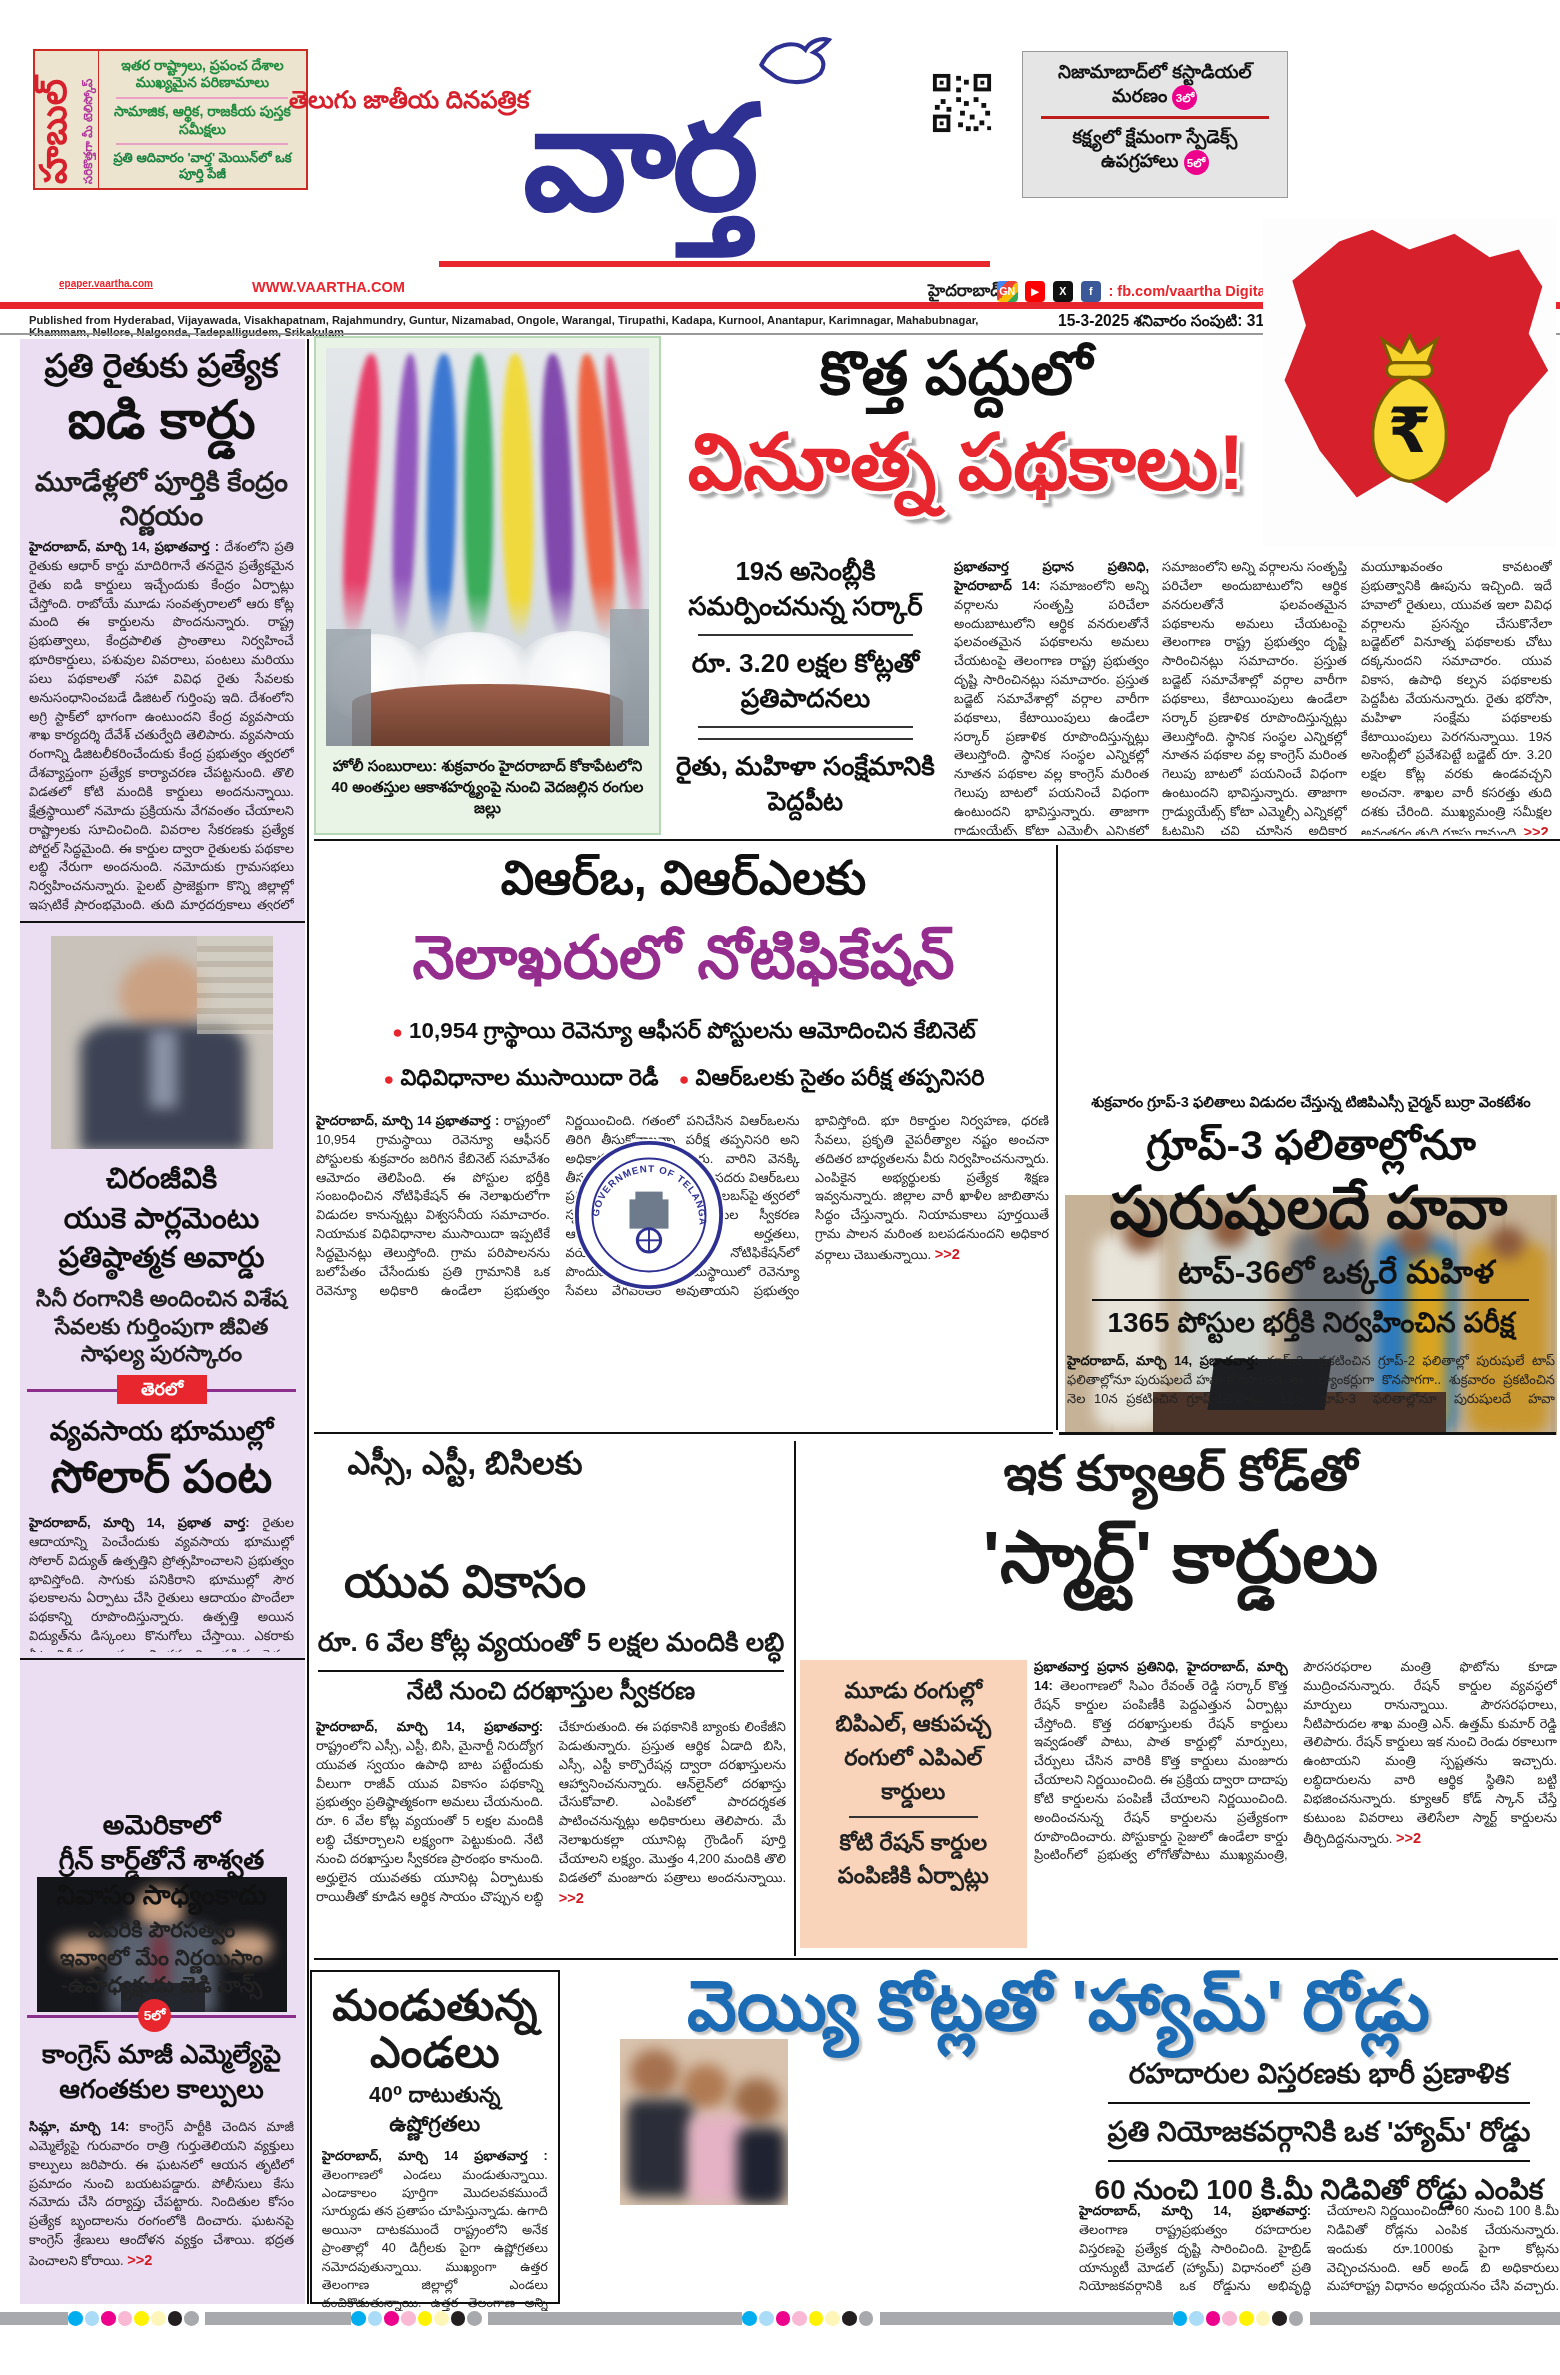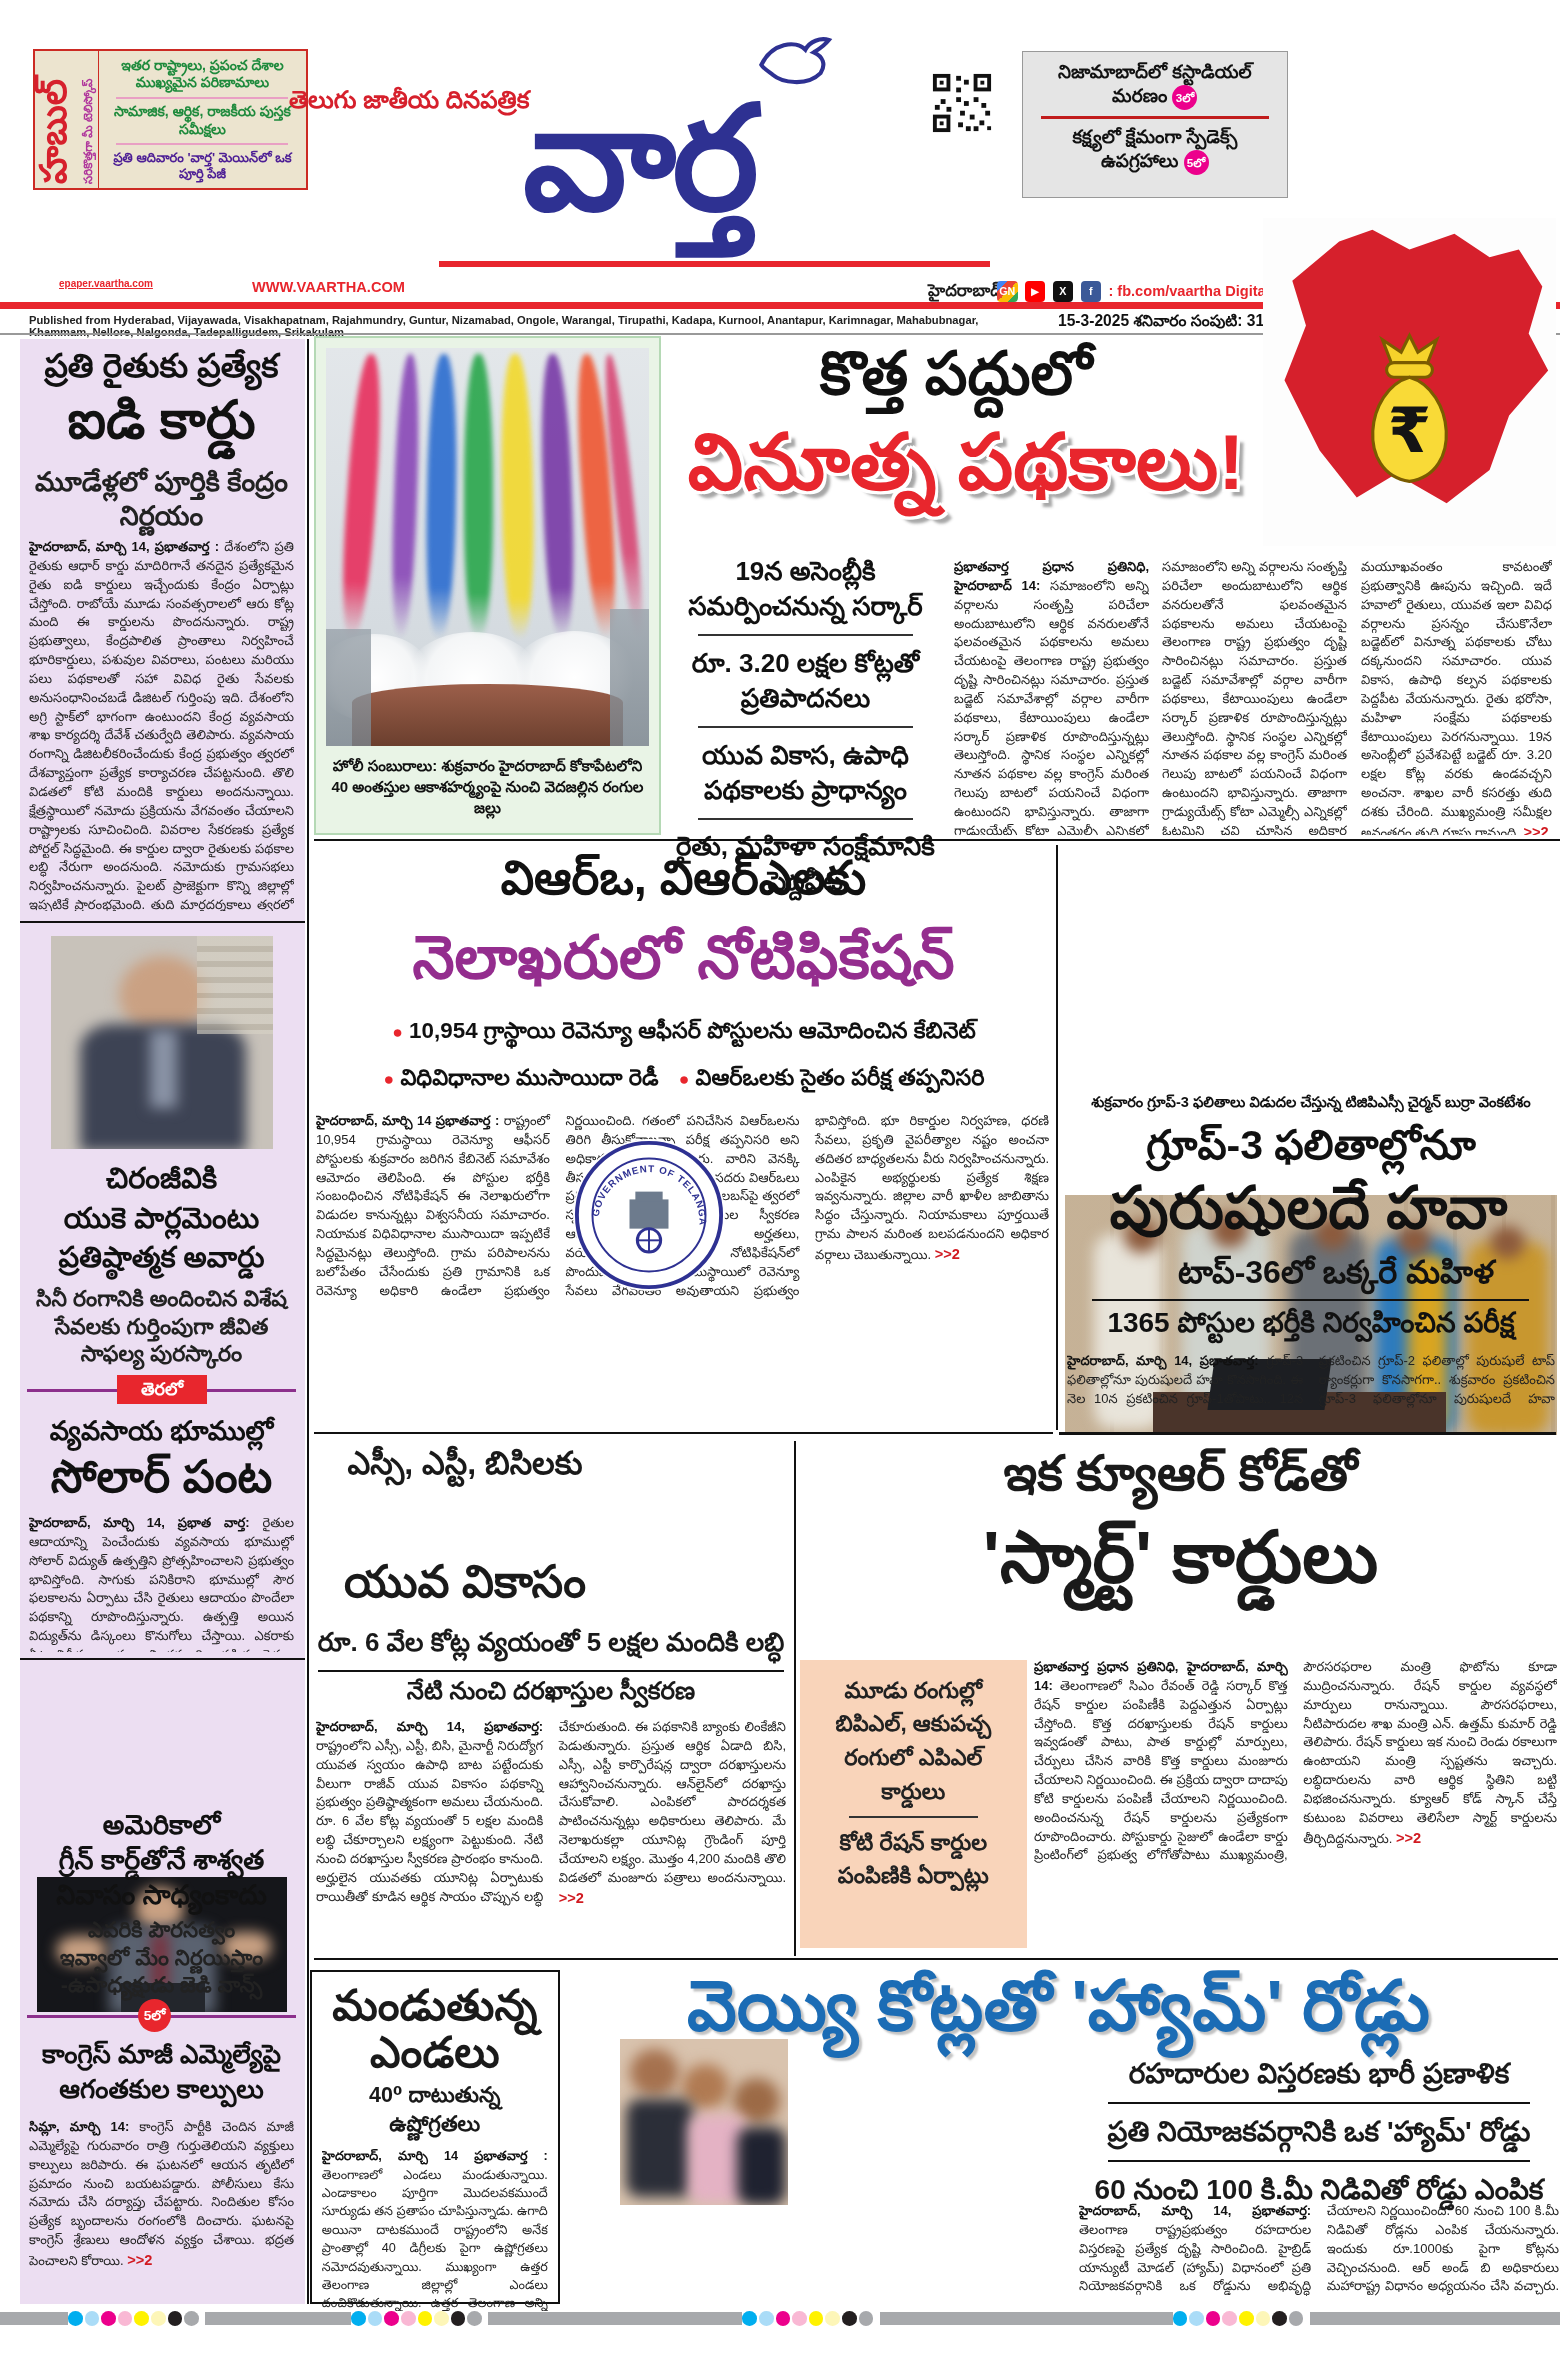--- a/index.html
+++ b/index.html
@@ -18,21 +18,21 @@
   .cols3{column-count:3;column-gap:15.6px;}
   
   .promo-box{background:#ece4cf;border:2px solid #cc2a23;display:flex;}
   .promo-brand{writing-mode:vertical-rl;transform:rotate(180deg);font-weight:800;color:#d6202c;
                font-size:37px;line-height:1;padding:3.9px 0 3.9px 5.9px;}
   .promo-side{writing-mode:vertical-rl;transform:rotate(180deg);color:#b0369c;font-size:11.7px;
               font-weight:700;padding:3.9px 2px;}
   .promo-right{flex:1;border-left:1.5px solid #cc2a23;padding:5.9px 5.9px;display:flex;
                flex-direction:column;justify-content:space-between;}
   .promo-line{color:#1e8a3c;font-weight:700;font-size:14px;text-align:center;line-height:1.25;}
-  .promo-line3{color:#4c1d95;font-weight:700;font-size:13px;text-align:center;line-height:1.25;}
+  .promo-line3{color:#15803d;font-weight:700;font-size:13px;text-align:center;line-height:1.25;}
   .promo-sep{height:2px;background:#e9a0c4;margin:2.9px 11.7px;}
   .logo-text{color:#2e3192;font-weight:800;font-size:146px;line-height:1;letter-spacing:-3.9px;}
   .tagline{color:#d6202c;font-weight:700;font-size:24.4px;}
   .teaser-box{background:#e5e5e5;border:1px solid #999;padding:7.8px 9.8px;}
   .teaser-line{font-weight:800;font-size:18.5px;color:#111;text-align:center;line-height:1.3;position:relative;}
   .badge-pill{display:inline-block;background:#ec008c;color:#fff;border-radius:50%;
               font-size:11.7px;font-weight:700;width:25px;height:25px;line-height:25px;text-align:center;}
   .teaser-sep{height:2.9px;background:#c11c1c;margin:5.9px 7.8px;}
   .redbar{background:#e8262d;}
   .soc{display:inline-block;width:20.5px;height:20.5px;border-radius:3.9px;color:#fff;font-size:10.7px;
@@ -276,21 +276,20 @@
         <text x="60" y="116" font-size="60" font-weight="bold" text-anchor="middle" fill="#141414">₹</text>
       </svg>
     </div>
   </div>
 
   <div class="abs" style="left:673px;top:554px;width:265px;">
     <div class="lead-sub">19న అసెంబ్లీకి సమర్పించనున్న సర్కార్</div>
     <div class="lead-sub-sep"></div>
     <div class="lead-sub">రూ. 3.20 లక్షల కోట్లతో ప్రతిపాదనలు</div>
     <div class="lead-sub-sep"></div>
-    <div class="lead-sub">యువ వికాస, ఉపాధి పథకాలకు ప్రాధాన్యం</div>
     <div class="lead-sub-sep"></div>
     <div class="lead-sub">రైతు, మహిళా సంక్షేమానికి పెద్దపీట</div>
   </div>
 
   <div class="abs body-txt" style="left:954px;top:558px;width:195px;height:277px;overflow:hidden;">
     <span class="dateline">ప్రభాతవార్త ప్రధాన ప్రతినిధి, హైదరాబాద్ 14:</span>
     <span>సమాజంలోని అన్ని వర్గాలను సంతృప్తి పరిచేలా అందుబాటులోని ఆర్థిక వనరులతోనే ఫలవంతమైన పథకాలను అమలు చేయటంపై తెలంగాణ రాష్ట్ర ప్రభుత్వం దృష్టి సారించినట్లు సమాచారం. ప్రస్తుత బడ్జెట్ సమావేశాల్లో వర్గాల వారీగా పథకాలు, కేటాయింపులు ఉండేలా సర్కార్ ప్రణాళిక రూపొందిస్తున్నట్లు తెలుస్తోంది. స్థానిక సంస్థల ఎన్నికల్లో నూతన పథకాల వల్ల కాంగ్రెస్ మరింత గెలుపు బాటలో పయనించే విధంగా ఉంటుందని భావిస్తున్నారు. తాజాగా గ్రాడ్యుయేట్స్ కోటా ఎమ్మెల్సీ ఎన్నికల్లో ఓటమిని చవి చూసిన అధికార కాంగ్రెస్ స్థానిక సంస్థల ఎన్నికల్లో పూర్తి స్థాయిలో పుంజుకునేందుకు అడుగులు వేయనుంది. ప్రభుత్వ ఇమేజ్ మరింత పెరిగేలా పథకాలు ఉండాలని భావిస్తోంది. ఇటీవల మహిళా దినోత్సవం సందర్భంగా ఇందిరా మహిళా శక్తి పథకాన్ని ప్రకటించింది.</span>
   </div>
   <div class="abs body-txt" style="left:1162px;top:558px;width:185px;height:277px;overflow:hidden;">
     <span>సమాజంలోని అన్ని వర్గాలను సంతృప్తి పరిచేలా అందుబాటులోని ఆర్థిక వనరులతోనే ఫలవంతమైన పథకాలను అమలు చేయటంపై తెలంగాణ రాష్ట్ర ప్రభుత్వం దృష్టి సారించినట్లు సమాచారం. ప్రస్తుత బడ్జెట్ సమావేశాల్లో వర్గాల వారీగా పథకాలు, కేటాయింపులు ఉండేలా సర్కార్ ప్రణాళిక రూపొందిస్తున్నట్లు తెలుస్తోంది. స్థానిక సంస్థల ఎన్నికల్లో నూతన పథకాల వల్ల కాంగ్రెస్ మరింత గెలుపు బాటలో పయనించే విధంగా ఉంటుందని భావిస్తున్నారు. తాజాగా గ్రాడ్యుయేట్స్ కోటా ఎమ్మెల్సీ ఎన్నికల్లో ఓటమిని చవి చూసిన అధికార కాంగ్రెస్ స్థానిక సంస్థల ఎన్నికల్లో పూర్తి స్థాయిలో పుంజుకునేందుకు అడుగులు వేయనుంది. ప్రభుత్వ ఇమేజ్ మరింత పెరిగేలా పథకాలు ఉండాలని భావిస్తోంది. ఇటీవల మహిళా దినోత్సవం సందర్భంగా ఇందిరా మహిళా శక్తి పథకాన్ని ప్రకటించింది.</span>

